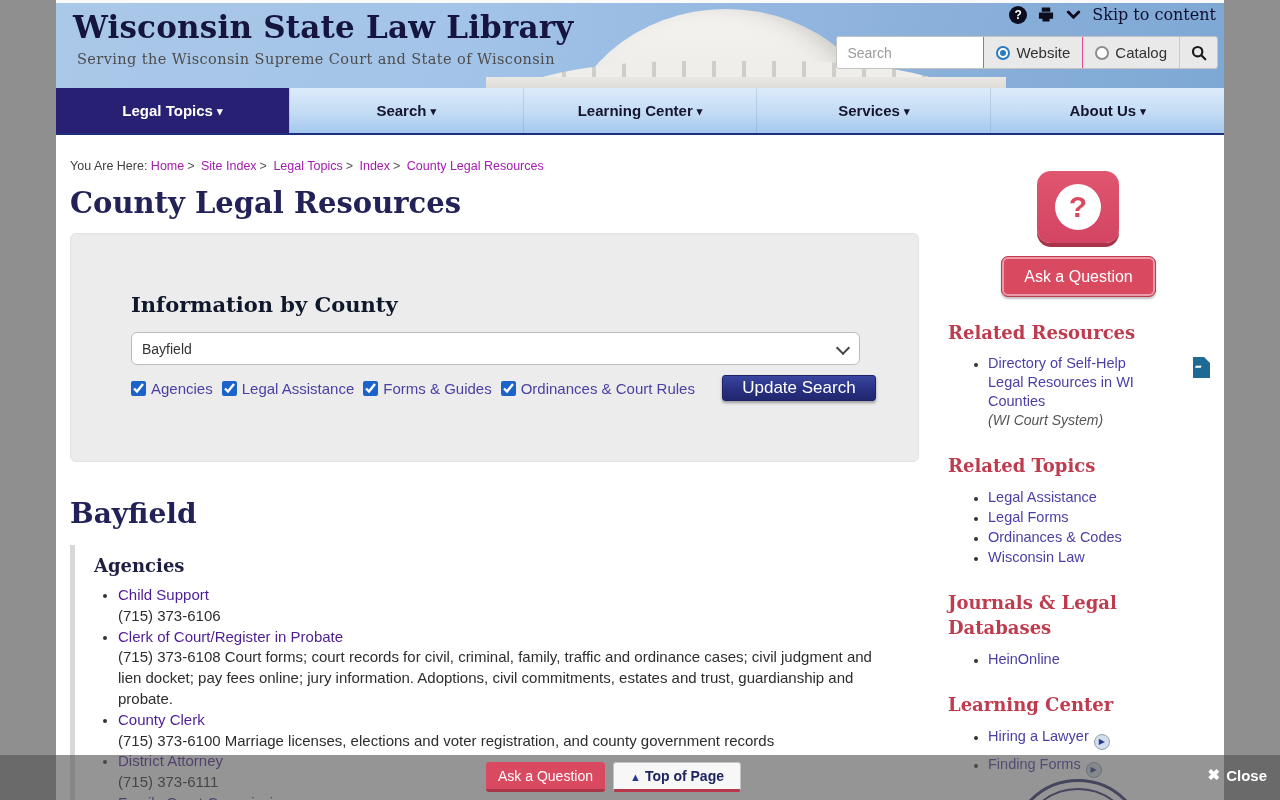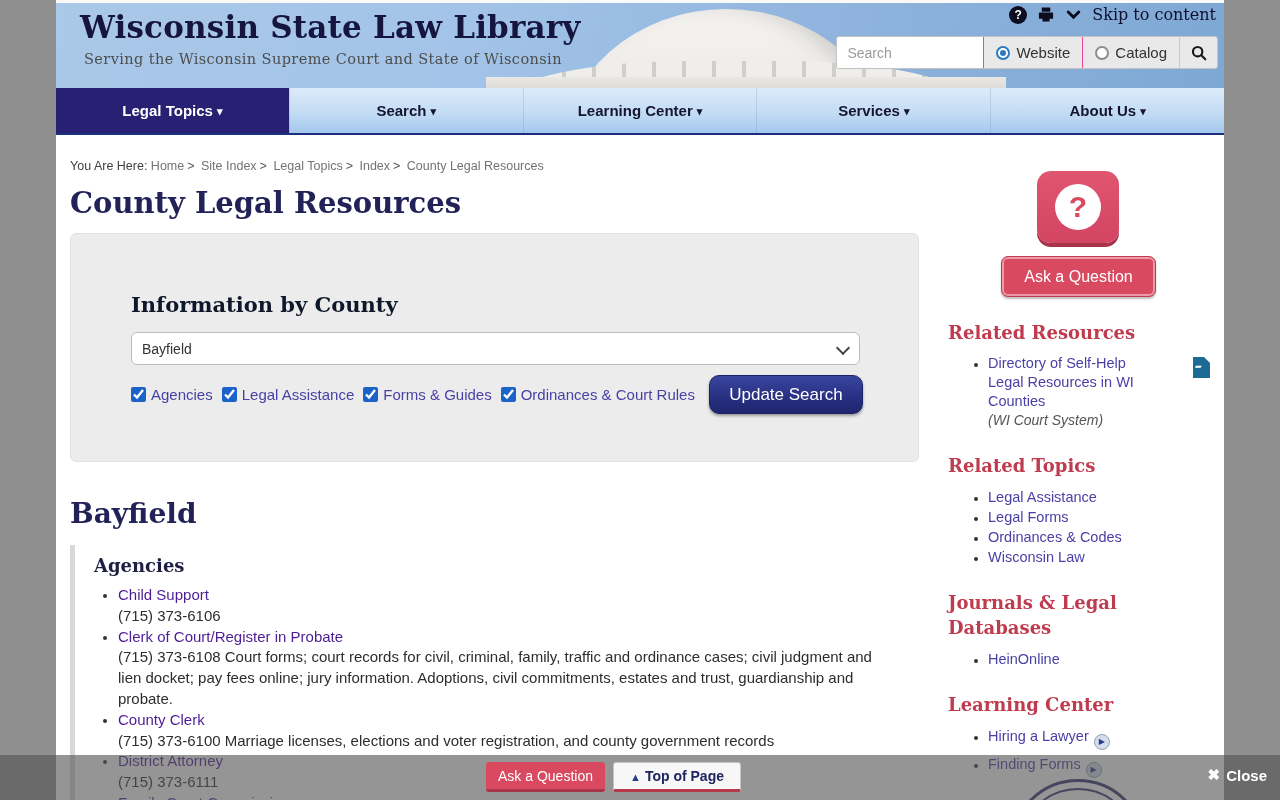--- a/index.html
+++ b/index.html
@@ -9,21 +9,21 @@
   .page { position:relative; width:1168px; height:800px; margin:0 auto; background:#ffffff; }
 
   
   .site-header { position:relative; height:88px; border-top:3px solid #fafafa;
     background:linear-gradient(100deg,#aac8e8 0%, #a3c4e8 35%, #8db2dc 70%, #7ea8d4 100%); overflow:hidden; }
   .dome { position:absolute; left:505px; top:6px; width:330px; height:210px; background:linear-gradient(180deg,#f5f4f1, #dddcd6);
     border-radius:50% 50% 6px 6px / 70% 70% 0 0; box-shadow:inset -18px -6px 22px rgba(130,130,125,.35); }
   .dome-cols { position:absolute; left:450px; top:58px; width:460px; height:40px; background:
     repeating-linear-gradient(90deg,#efeeea 0 26px,#cfcec8 26px 30px); border-radius:40% 40% 0 0/100% 100% 0 0; }
   .dome-base { position:absolute; left:430px; top:74px; width:520px; height:20px; background:linear-gradient(180deg,#e9e8e4,#d4d3cd); }
-  .brand { position:absolute; left:24px; top:6px; z-index:2; }
+  .brand { position:absolute; left:17px; top:6px; z-index:2; }
   .brand h1 { font-family:"DejaVu Serif", serif; font-size:31px; font-weight:700; color:#15153f; letter-spacing:.2px; }
   .tagline { font-family:"DejaVu Serif", serif; font-size:14.5px; color:#4d4d4d; margin:6px 0 0 4px; letter-spacing:.4px; }
   .utility { position:absolute; top:2px; right:8px; display:flex; align-items:center; gap:9px; z-index:3; }
   .badge-help { width:18px; height:18px; border-radius:50%; background:#0d0d20; color:#fff; font-size:12px; font-weight:700;
     display:flex; align-items:center; justify-content:center; cursor:pointer; }
   .uicon { width:19px; height:18px; display:flex; align-items:center; justify-content:center; cursor:pointer; }
   .skip { font-family:"DejaVu Serif", serif; font-size:16px; color:#10102e; cursor:pointer; }
   .searchbar { position:absolute; top:33px; right:6px; display:flex; height:33px; z-index:3;
     border:1px solid #c3c3c3; border-radius:3px; overflow:hidden; background:#e9e9e9; }
   .searchbar input { width:146px; height:100%; border:none; outline:none; padding:0 10px; font-size:14px; color:#333; background:#fff; }
@@ -39,37 +39,37 @@
     border-bottom:2px solid #1c2f7c; }
   .navitem { flex:1; display:flex; align-items:center; justify-content:center; gap:4px; font-size:15px; font-weight:700;
     color:#15152e; cursor:pointer; border-left:1px solid rgba(110,140,180,.25); }
   .navitem:first-child { border-left:none; }
   .navitem.active { background:#282173; color:#ffffff; }
   .caret { font-size:11px; line-height:1; transform:translateY(1px); }
 
   
   .content { position:relative; padding:24px 0 0 14px; }
   .breadcrumb { font-size:12.5px; color:#3f3f3f; }
-  .breadcrumb a { color:#737373; text-decoration:none; cursor:pointer; }
+  .breadcrumb a { color:#a21caf; text-decoration:none; cursor:pointer; }
   .crumb-sep { color:#555; margin:0 3px; }
   .page-title { font-family:"DejaVu Serif", serif; font-size:29px; font-weight:700; color:#222258; margin-top:13px; }
 
   .filter-panel { margin-top:13px; width:849px; height:229px; background:#ececec; border:1px solid #e2e2e2; border-radius:6px;
     padding:58px 0 0 60px; }
   .filter-panel h2 { font-family:"DejaVu Serif", serif; font-size:21px; font-weight:700; color:#0f172a; }
   .county-select { margin-top:15px; width:729px; height:33px; background:#fff; border:1px solid #bcbcbc; border-radius:6px;
     font-size:14px; color:#333; padding:0 10px; appearance:none; -webkit-appearance:none; cursor:pointer; }
   .select-wrap { position:relative; width:729px; }
   .select-wrap::after { content:''; position:absolute; right:12px; top:26px; width:8px; height:8px;
     border-right:2px solid #444; border-bottom:2px solid #444; transform:rotate(45deg); pointer-events:none; }
   .filter-row { display:flex; align-items:center; margin-top:10px; }
   .cb-group { display:flex; align-items:center; gap:5px; margin-right:9px; }
   .cb-group input { width:15px; height:15px; accent-color:#1b63c8; cursor:pointer; }
   .cb-group label { font-size:15px; color:#4a3fa5; cursor:pointer; }
-  .update-btn { margin-left:5px; width:154px; height:39px; border:1px solid #1d2366; border-radius:10px; color:#fff; font-size:17px;
+  .update-btn { margin-left:18px; width:154px; height:26px; border:1px solid #1d2366; border-radius:3px; color:#fff; font-size:17px;
     background:linear-gradient(180deg,#39459f 0%, #272f80 60%, #20276e 100%); box-shadow:0 2px 3px rgba(0,0,0,.35); cursor:pointer;
     font-family:"Liberation Sans", sans-serif; }
 
   .county-title { font-family:"DejaVu Serif", serif; font-size:28px; font-weight:700; color:#222258; margin-top:35px; }
   .group { margin-top:15px; border-left:5px solid #d8d8d8; padding:10px 0 40px 19px; }
   .group h3 { font-family:"DejaVu Serif", serif; font-size:18px; font-weight:700; color:#1f1f44; }
   .agency-list { margin-top:9px; padding-left:24px; width:790px; }
   .agency-list li { font-size:15px; line-height:20.8px; color:#2d2d2d; }
   .agency-list li::marker { color:#333; font-size:13px; }
   .agency-list a { color:#4c1d95; text-decoration:none; cursor:pointer; }

